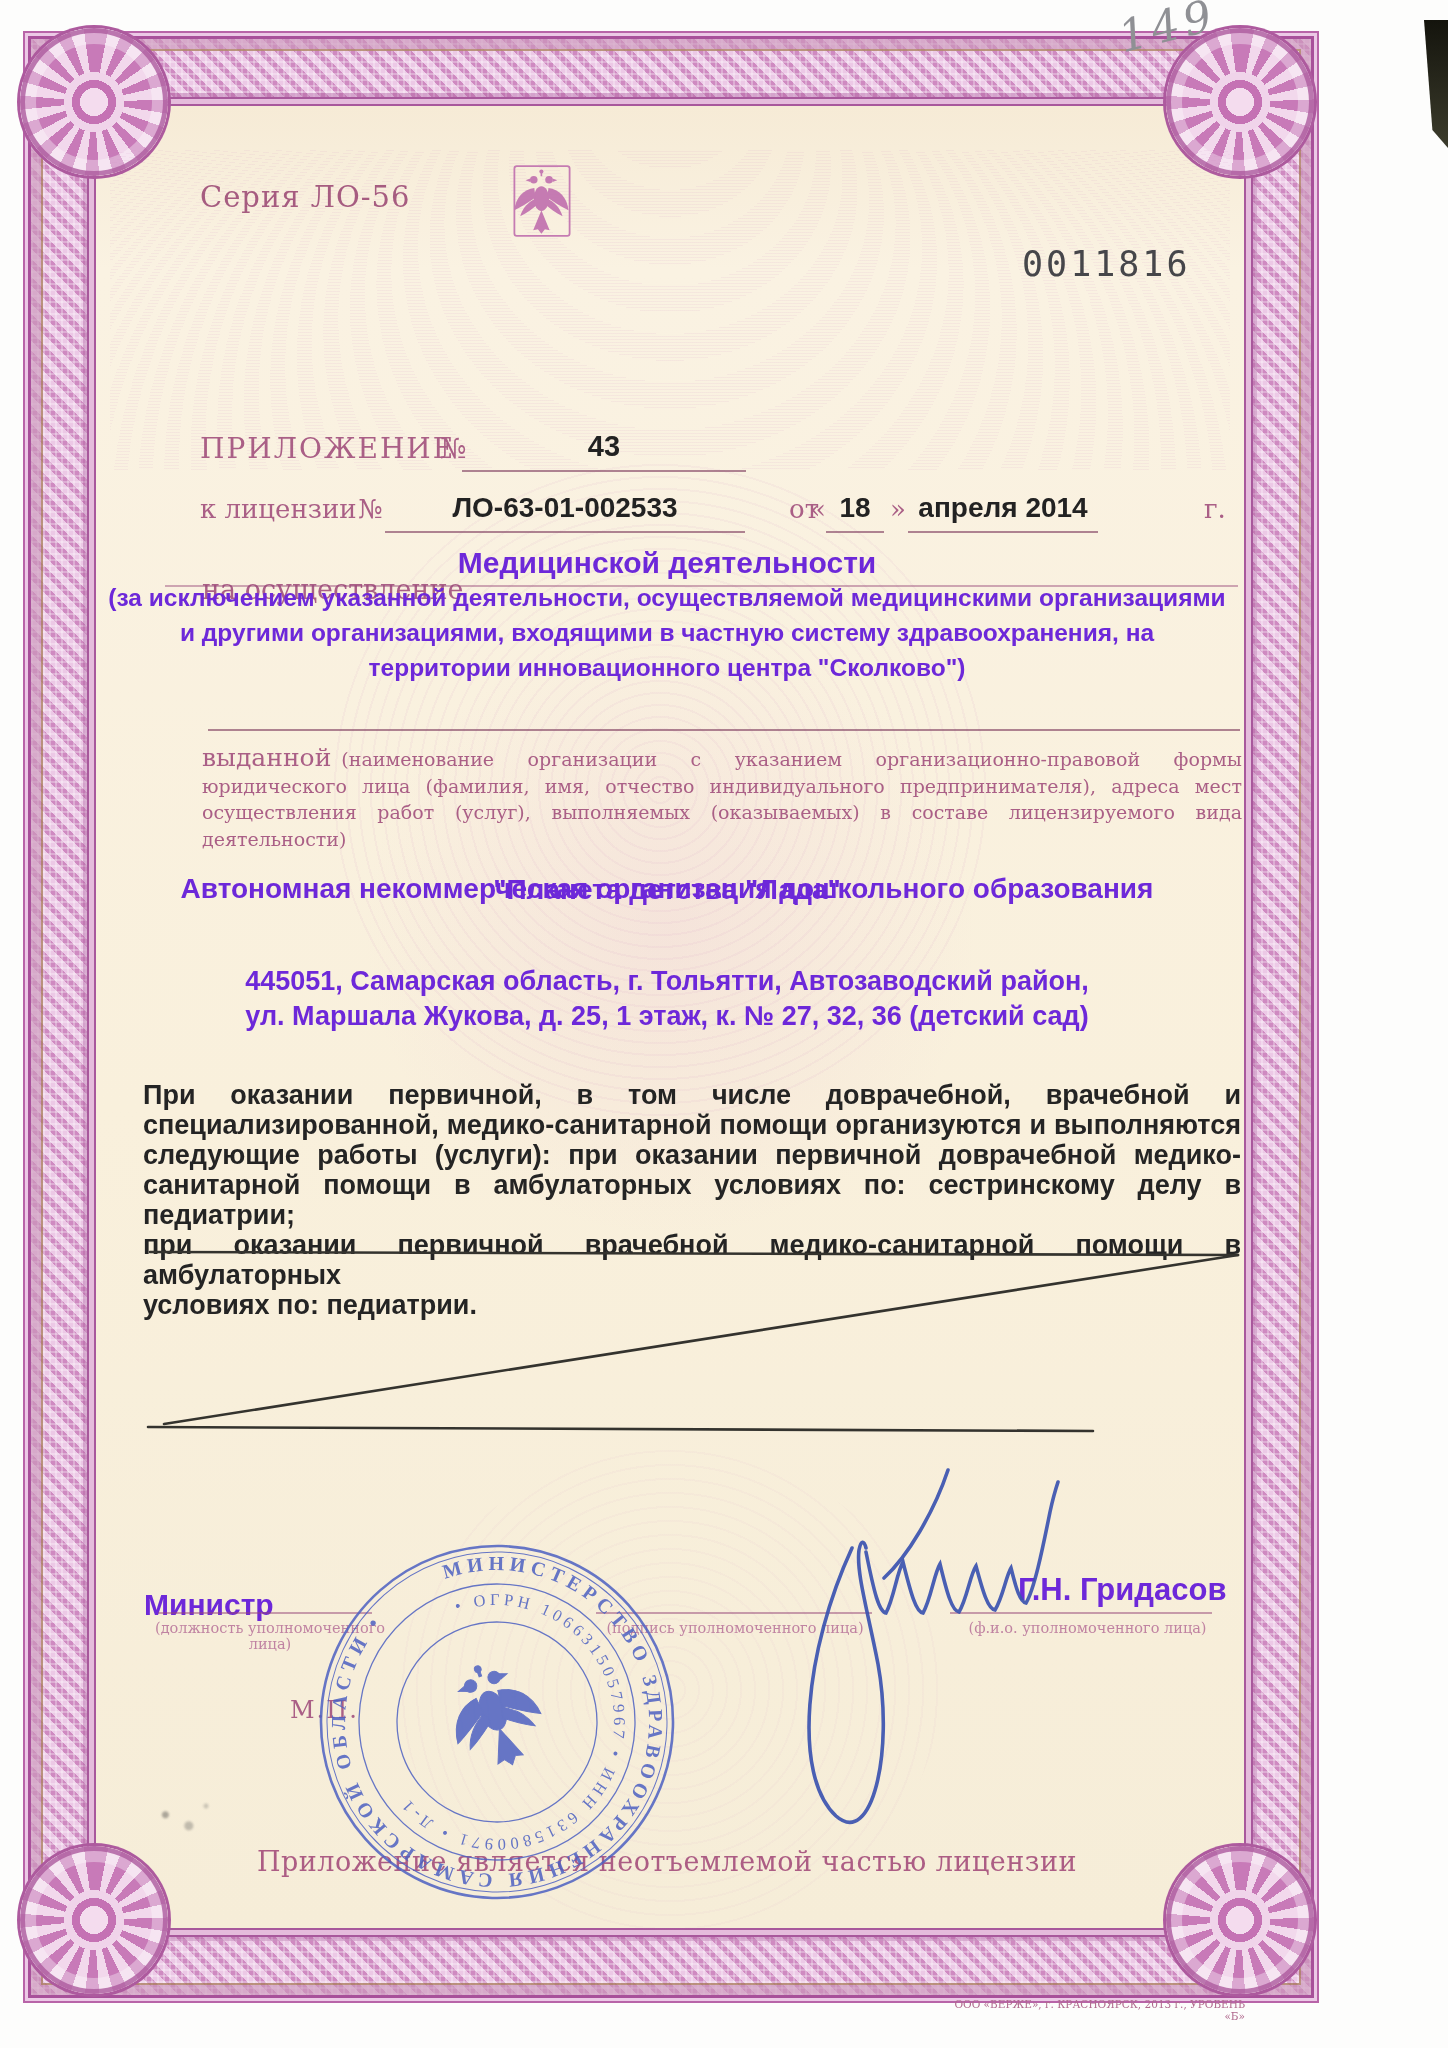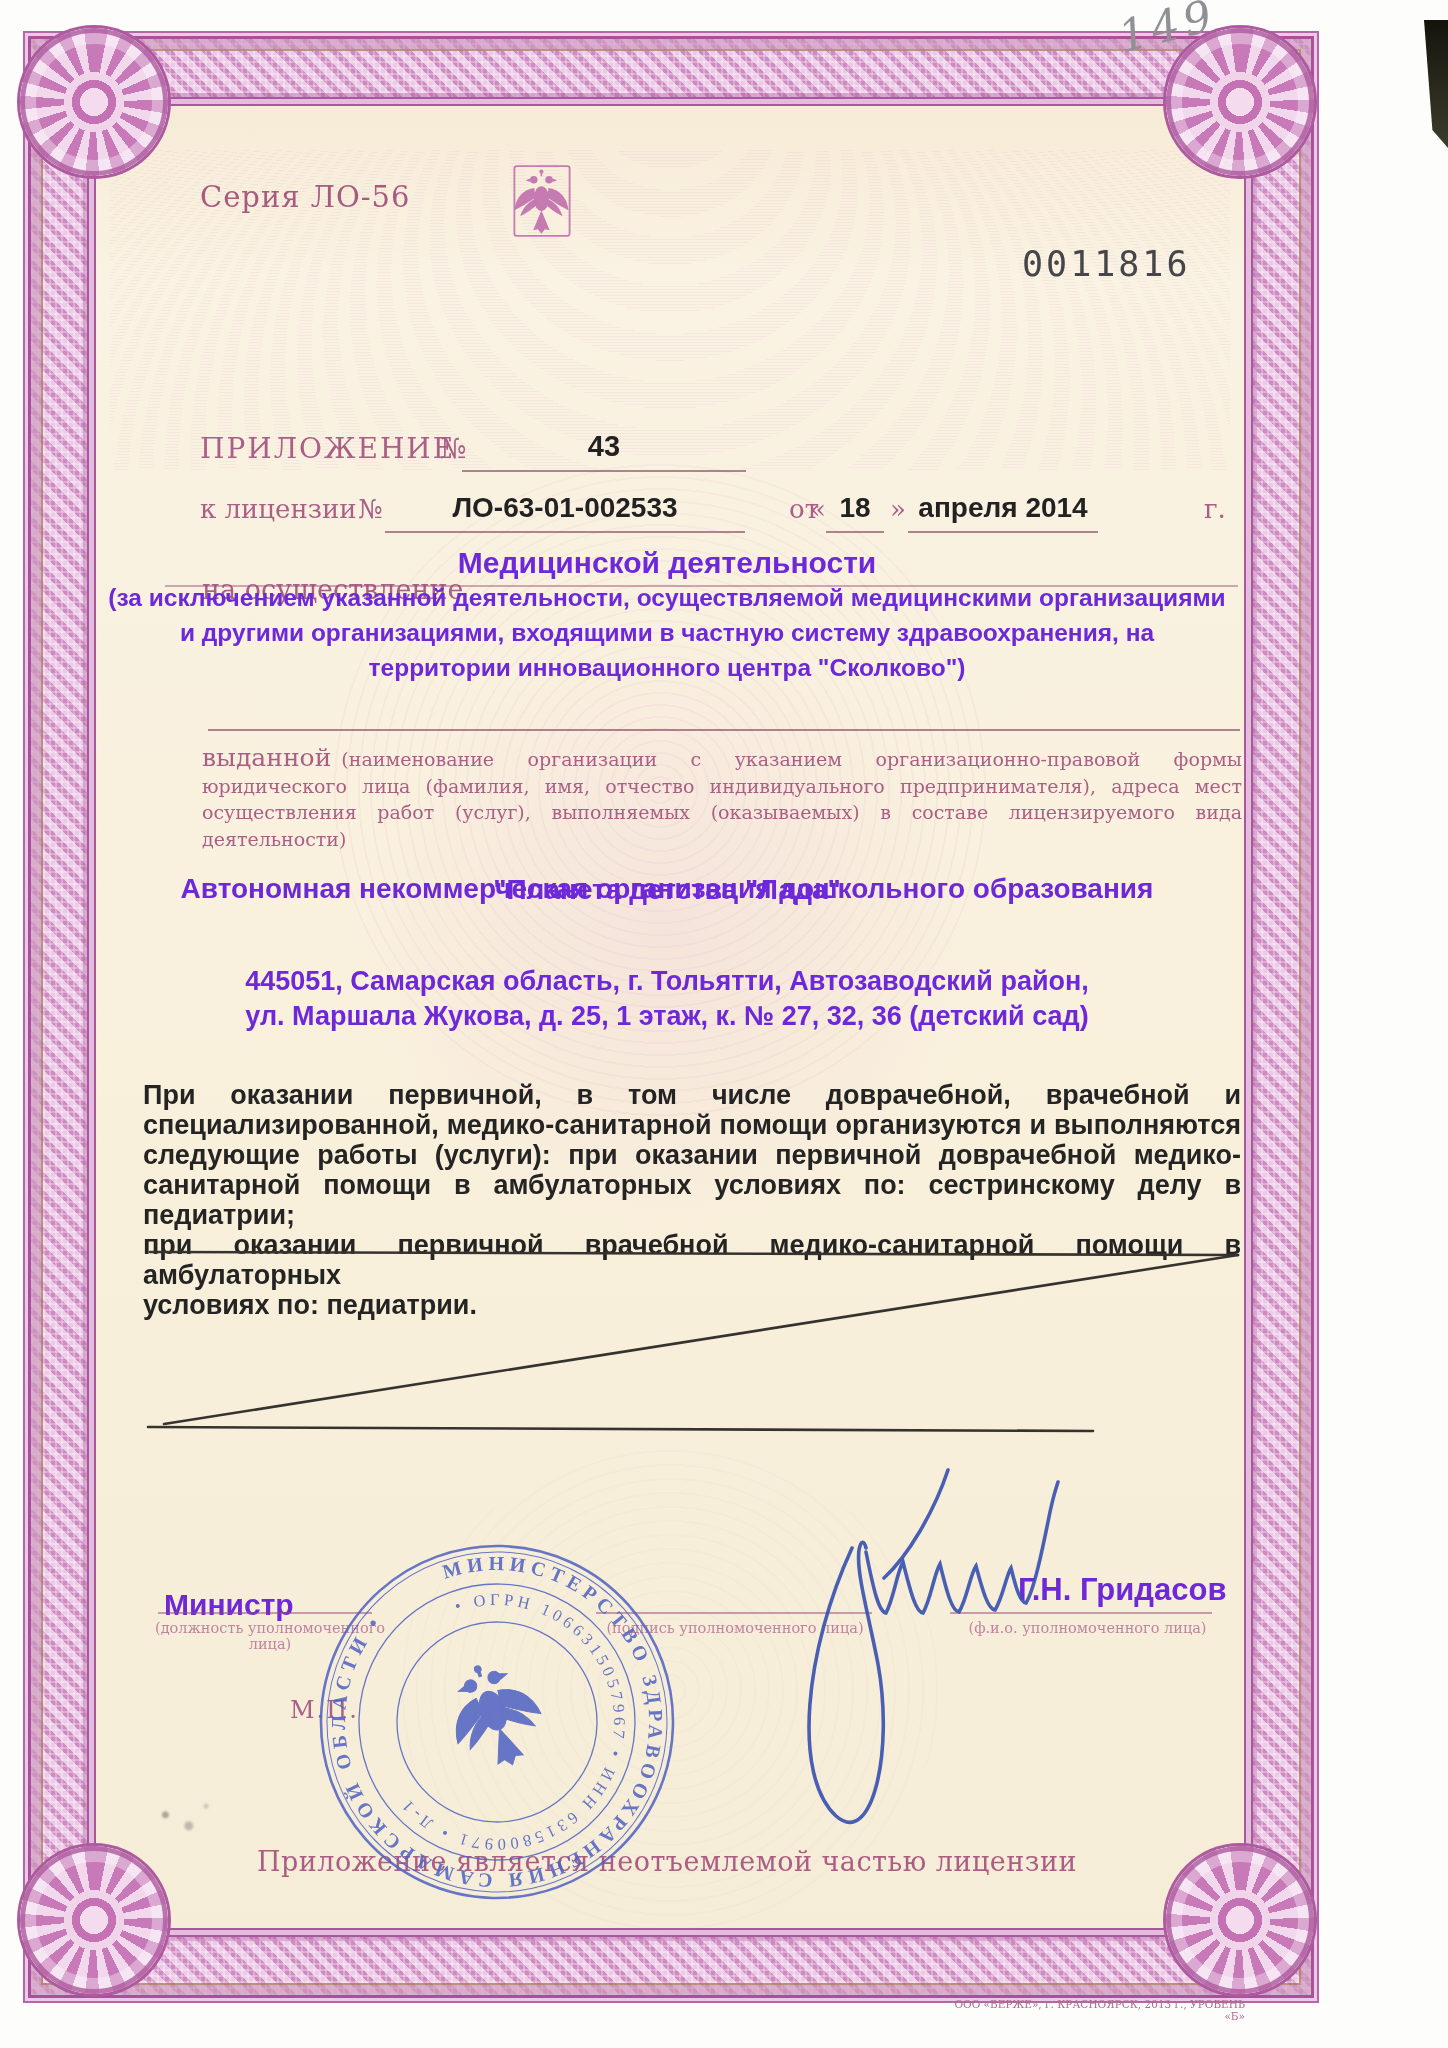--- a/index.html
+++ b/index.html
@@ -162,21 +162,21 @@
 
   <div class="abs works">
     <div>При оказании первичной, в том числе доврачебной, врачебной и</div>
     <div>специализированной, медико-санитарной помощи организуются и выполняются</div>
     <div>следующие работы (услуги): при оказании первичной доврачебной медико-</div>
     <div>санитарной помощи в амбулаторных условиях по: сестринскому делу в педиатрии;</div>
     <div>при оказании первичной врачебной медико-санитарной помощи в амбулаторных</div>
     <div class="last">условиях по: педиатрии.</div>
   </div>
 
-  <div class="abs blk z2" style="left:164px;top:1588px;font-size:30px;">Министр</div>
+  <div class="abs blk z2" style="left:144px;top:1588px;font-size:30px;">Министр</div>
   <div class="abs blk z2" style="left:1018px;top:1572px;font-size:31px;">Г.Н. Гридасов</div>
   <div class="rule z2" style="left:158px;top:1612px;width:214px;background:rgba(150,70,120,.5);"></div>
   <div class="rule z2" style="left:596px;top:1612px;width:276px;background:rgba(150,70,120,.5);"></div>
   <div class="rule z2" style="left:950px;top:1612px;width:262px;background:rgba(150,70,120,.5);"></div>
   <div class="sig-caption" style="left:150px;width:240px;">(должность уполномоченного лица)</div>
   <div class="sig-caption" style="left:600px;width:270px;">(подпись уполномоченного лица)</div>
   <div class="sig-caption" style="left:955px;width:265px;">(ф.и.о. уполномоченного лица)</div>
   <div class="abs pink z2" style="left:290px;top:1696px;font-size:24px;letter-spacing:2px;">М.П.</div>
 
   <svg class="stamp" width="380" height="380" viewBox="0 0 380 380">

